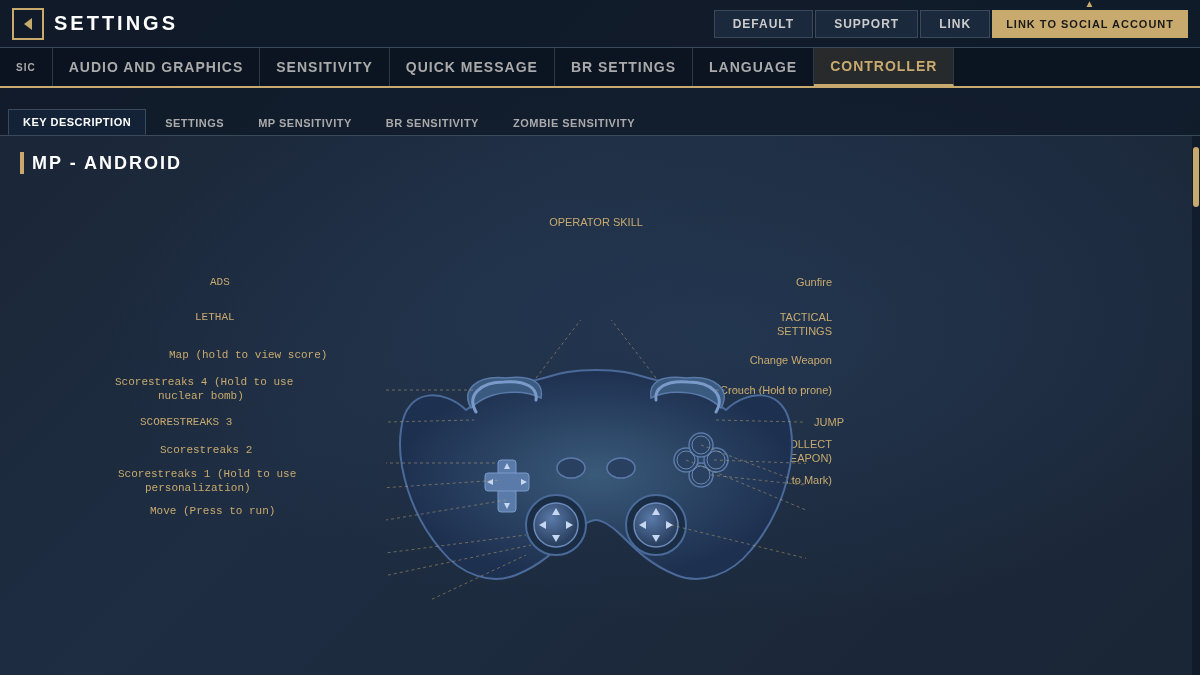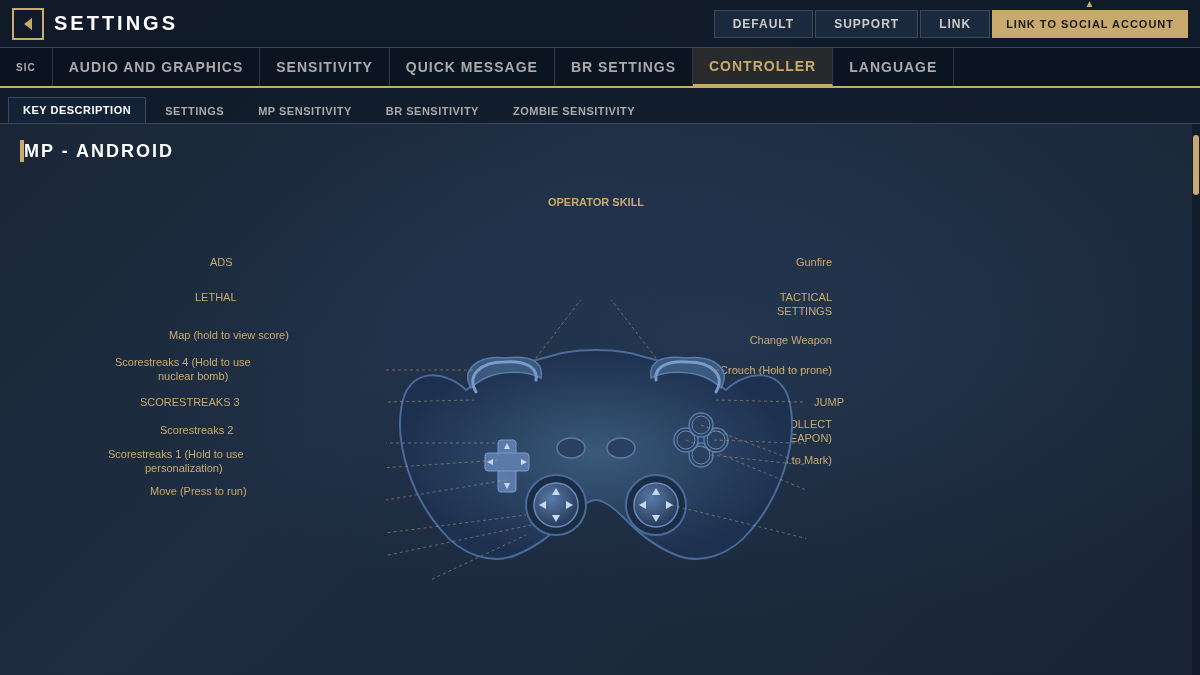--- a/index.html
+++ b/index.html
@@ -137,21 +137,21 @@
     }
     .main-tab:first-child {
       font-size: 10px;
     }
 
     
     .sub-tabs {
       display: flex;
       background: rgba(15,25,40,0.8);
       border-bottom: 1px solid #3a4a5a;
-      height: 36px;
+      height: 48px;
       padding: 0 8px;
       gap: 4px;
       align-items: flex-end;
     }
     .sub-tab {
       padding: 6px 14px;
       color: #aaa;
       font-size: 11px;
       font-weight: 600;
       cursor: pointer;
@@ -192,21 +192,22 @@
       margin: 1px;
       border-radius: 3px;
       position: absolute;
       top: 10px;
     }
 
     
     .section-title {
       display: flex;
       align-items: center;
-      margin-bottom: 24px;
+      gap: 8px;
+      margin-bottom: 32px;
     }
     .section-title-bar {
       width: 4px;
       height: 22px;
       background: #c8aa6e;
     }
     .section-title-text {
       color: white;
       font-size: 18px;
       font-weight: 900;
@@ -232,23 +233,23 @@
     }
 
     
     .label {
       position: absolute;
       color: #c8aa6e;
       font-size: 11px;
       font-weight: 500;
       white-space: nowrap;
     }
-    .label-left { text-align: right; }
+    .label-left { text-align: right; font-family: Liberation Mono, monospace; }
     .label-right { text-align: left; }
-    .label-center { text-align: center; font-weight: bold; }
+    .label-center { text-align: center; }
 
     
     .controller-svg {
       width: 100%;
       height: 100%;
     }
   </style>
 </head>
 <body>
 
@@ -271,22 +272,22 @@
       <button class="link-social-btn">LINK TO SOCIAL ACCOUNT</button>
     </div>
   </div>
 
   <div class="main-tabs">
     <div class="main-tab">SIC</div>
     <div class="main-tab">AUDIO AND GRAPHICS</div>
     <div class="main-tab">SENSITIVITY</div>
     <div class="main-tab">QUICK MESSAGE</div>
     <div class="main-tab">BR SETTINGS</div>
+    <div class="main-tab">LANGUAGE</div>
     <div class="main-tab active">CONTROLLER</div>
-    <div class="main-tab">LANGUAGE</div>
   </div>
 
   <div class="sub-tabs">
     <div class="sub-tab active">KEY DESCRIPTION</div>
     <div class="sub-tab">SETTINGS</div>
     <div class="sub-tab">MP Sensitivity</div>
     <div class="sub-tab">BR Sensitivity</div>
     <div class="sub-tab">ZOMBIE Sensitivity</div>
   </div>
 
@@ -300,21 +301,21 @@
 
       <div class="controller-area">
 
         <span class="label label-left" style="top:70px; left:190px;">ADS</span>
         <span class="label label-left" style="top:105px; left:175px;">LETHAL</span>
         <span class="label label-left" style="top:143px; left:120px;padding-left:29px;">Map (hold to view score)</span>
         <span class="label label-left" style="top:170px; left:95px;">Scorestreaks 4 (Hold to use</span>
         <span class="label label-left" style="top:184px; left:138px;">nuclear bomb)</span>
         <span class="label label-left" style="top:210px; left:120px;">SCORESTREAKS 3</span>
         <span class="label label-left" style="top:238px; left:140px;">Scorestreaks 2</span>
-        <span class="label label-left" style="top:262px; left:88px;">Scorestreaks 1 (Hold to use</span>
+        <span class="label label-left" style="top:262px; left:98px;">Scorestreaks 1 (Hold to use</span>
         <span class="label label-left" style="top:276px; left:125px;">personalization)</span>
         <span class="label label-left" style="top:299px; left:130px;">Move (Press to run)</span>
 
         <span class="label label-right" style="top:70px; right:340px;">Gunfire</span>
         <span class="label label-right" style="top:105px; right:340px;">TACTICAL</span>
         <span class="label label-right" style="top:119px; right:340px;">SETTINGS</span>
         <span class="label label-right" style="top:148px; right:340px;">Change Weapon</span>
         <span class="label label-right" style="top:178px; right:340px;">Crouch (Hold to prone)</span>
         <span class="label label-right" style="top:210px; right:328px;">JUMP</span>
         <span class="label label-right" style="top:232px; right:340px;">RELOAD/INTERACT (Hold to COLLECT</span>

